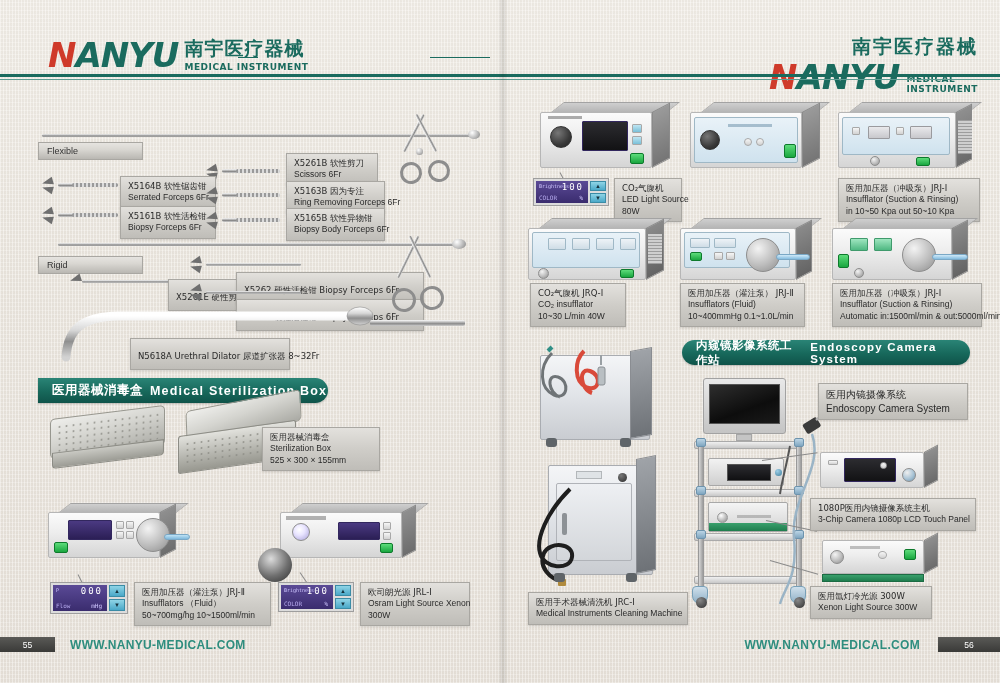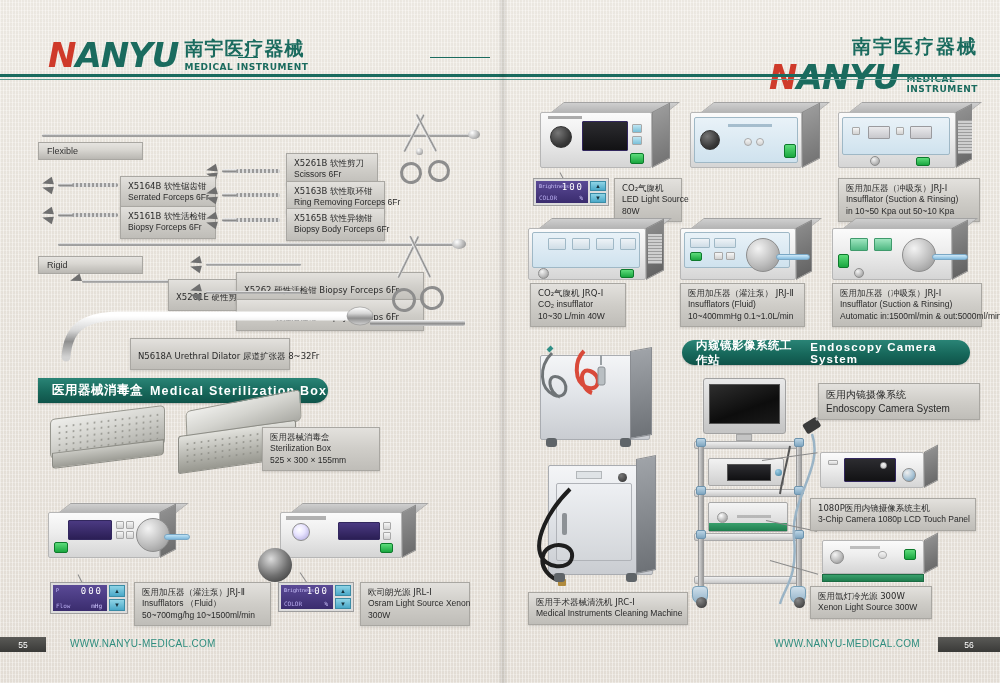--- a/index.html
+++ b/index.html
@@ -279,22 +279,22 @@
   }
 
   
   .foot-bar {
     position:absolute; top:637px; height:15px;
     background:linear-gradient(180deg,#5a5a57,#3a3a38);
     display:flex; align-items:center; justify-content:center;
   }
   .foot-bar .num { color:#fff; font-size:8.5px; font-family:"Liberation Sans",sans-serif; }
   .foot-url {
-    position:absolute; top:638px; font-size:10px; color:#2e8d7e;
-    font-weight:normal; letter-spacing:0.3px; font-family:"Liberation Sans",sans-serif;
+    position:absolute; top:638px; font-size:12px; color:#2e8d7e;
+    font-weight:bold; letter-spacing:0.3px; font-family:"Liberation Sans",sans-serif;
   }
 </style>
 </head>
 <body>
 
 <div class="page">
 
   <div class="logo-left">
     <div class="row">
       <div class="nanyu-word"><span class="n1">N</span><span class="n2">ANYU</span></div>
@@ -344,21 +344,21 @@
   <div class="cap" style="left:120px; top:176px; width:96px;">
     <span class="cn">X5164B 软性锯齿钳</span>
     <span class="en">Serrated Forceps 6Fr</span>
   </div>
 
   <div class="jaw sm" style="left:206px; top:188px; transform:rotate(-16deg);"></div>
   <div class="jaw sm" style="left:206px; top:195px; transform:rotate(16deg);"></div>
   <div class="shaft" style="left:222px; top:193px; width:58px;"></div>
   <div class="coil" style="left:236px; top:193px; width:44px;"></div>
   <div class="cap" style="left:286px; top:181px; width:99px;">
-    <span class="cn">X5163B 软性取环钳</span>
+    <span class="cn">X5163B 因为专注</span>
     <span class="en">Ring Removing Forceps 6Fr</span>
   </div>
 
   <div class="jaw sm" style="left:42px; top:208px; transform:rotate(-16deg);"></div>
   <div class="jaw sm" style="left:42px; top:215px; transform:rotate(16deg);"></div>
   <div class="shaft" style="left:58px; top:213px; width:60px;"></div>
   <div class="coil" style="left:72px; top:213px; width:46px;"></div>
   <div class="cap" style="left:120px; top:206px; width:96px;">
     <span class="cn">X5161B 软性活检钳</span>
     <span class="en">Biopsy Forceps 6Fr</span>
@@ -719,21 +719,21 @@
 
     <svg style="position:absolute;left:60px;top:30px;width:120px;height:210px;overflow:visible">
       <path d="M62,26 C74,60 40,90 44,130 C48,170 34,180 30,196" stroke="#9ab4c6" stroke-width="2.5" fill="none"></path>
       <path d="M40,38 C36,60 32,72 30,86" stroke="#555" stroke-width="2" fill="none"></path>
       <rect x="54" y="12" width="16" height="11" rx="2" fill="#3a3a3a" transform="rotate(-32 62 18)"></rect>
       <path d="M66,12 L96,-12" stroke="#b9b9b9" stroke-width="2.5"></path>
       <circle cx="97" cy="-13" r="2.6" fill="#d8d8d8"></circle>
     </svg>
   </div>
 
-  <div class="cap" style="left:818px; top:383px; width:162px;">
+  <div class="cap" style="left:818px; top:383px; width:150px;">
     <span class="cn" style="font-size:10px">医用内镜摄像系统</span>
     <span class="en" style="font-size:10px">Endoscopy Camera System</span>
   </div>
 
   <div class="leader" style="left:762px; top:460px; width:56px; transform:rotate(-8deg);"></div>
   <div class="leader" style="left:766px; top:520px; width:52px; transform:rotate(12deg);"></div>
   <div class="leader" style="left:770px; top:560px; width:50px; transform:rotate(16deg);"></div>
 
   <div class="dev" style="left:820px; top:452px; width:120px; height:42px;">
     <div class="front" style="left:0;top:0;width:104px;height:36px;"></div>
@@ -757,21 +757,21 @@
     <div class="sbtn" style="left:56px;top:11px;width:9px;height:8px;border-radius:50%;"></div>
     <div class="gbtn" style="left:82px;top:9px;width:12px;height:11px;"></div>
     <div style="position:absolute;left:28px;top:6px;width:30px;height:3px;background:#9a9a9a;opacity:.6;"></div>
   </div>
 
   <div class="cap" style="left:810px; top:586px; width:122px;">
     <span class="cn">医用氙灯冷光源 300W</span>
     <span class="en">Xenon Light Source 300W</span>
   </div>
 
-  <div class="foot-bar" style="left:0; width:46px;">
+  <div class="foot-bar" style="left:0; width:55px;">
     <span class="num">55</span>
   </div>
   <div class="foot-url" style="left:70px;">WWW.NANYU-MEDICAL.COM</div>
 
   <div class="foot-url" style="right:80px;">WWW.NANYU-MEDICAL.COM</div>
   <div class="foot-bar" style="right:0; width:62px;">
     <span class="num">56</span>
   </div>
 
   <div class="gutter"></div>

